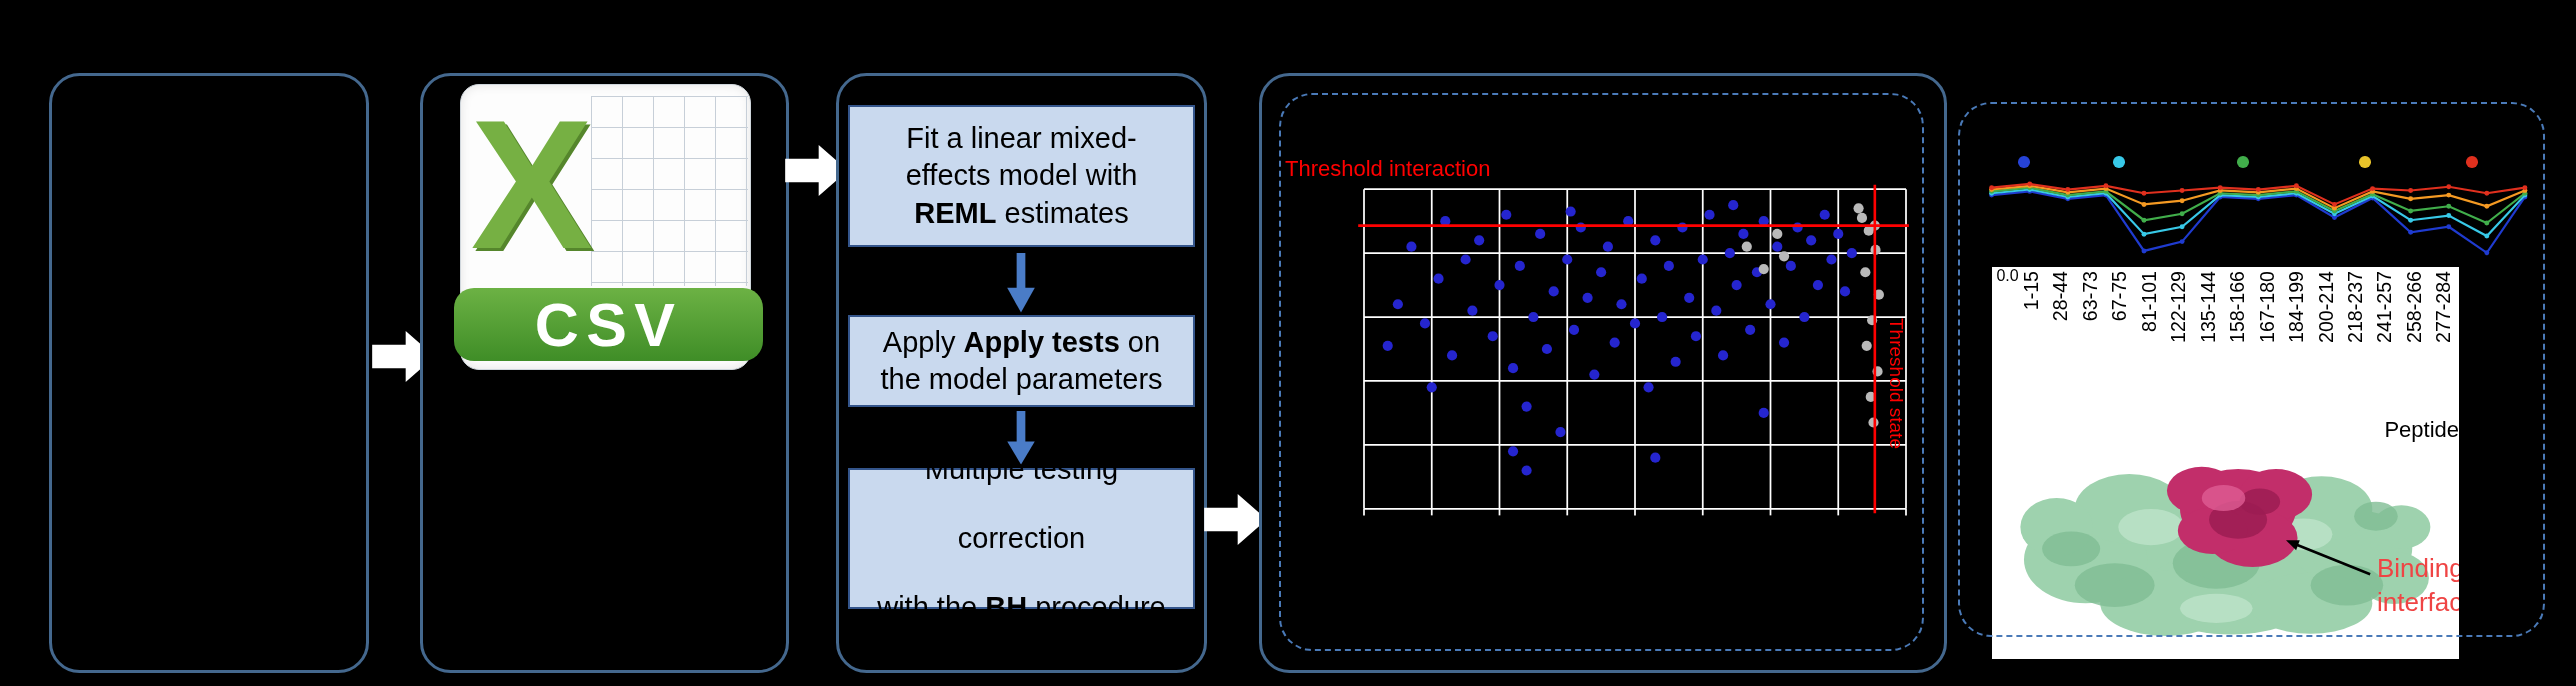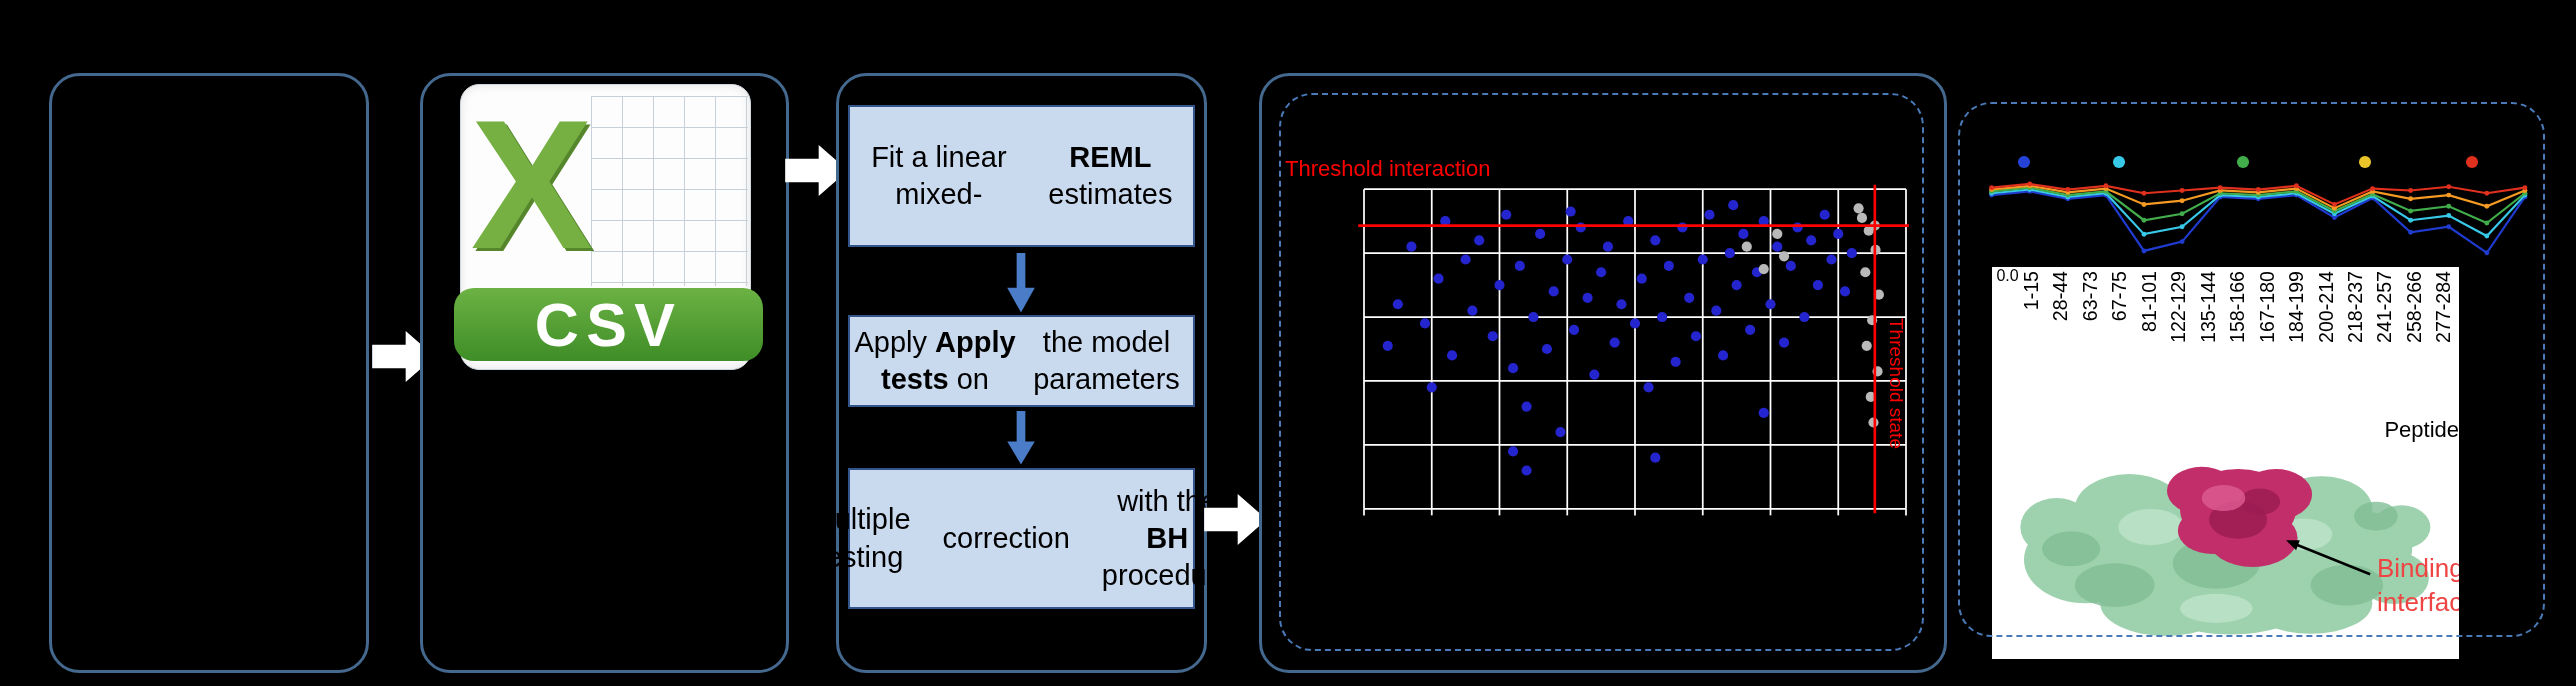--- a/index.html
+++ b/index.html
@@ -24,21 +24,21 @@
   #csv-x { position:absolute; left:4.4px; top:5.8px; width:153px; height:189px; display:flex;
            align-items:center; justify-content:center; font-size:183px; font-weight:bold; line-height:1;
            color:#76b043; text-shadow:2.9px 2.9px 0 #55862c; }
   #csv-banner { position:absolute; left:-4.4px; right:-4.4px; bottom:8.7px; height:73px;
                 background:linear-gradient(#6cb244,#3f8d27); border-radius:20px;
                 display:flex; align-items:center; justify-content:center;
                 color:#fff; font-weight:bold; font-size:61px; letter-spacing:7.3px;margin-left:7px; }
 
   
   .pbox { position:absolute; left:848px; width:347px; background:#c9d9ee; border:2.2px solid #34558b;
-          display:flex; flex-direction:row; justify-content:center; align-items:center;
+          display:flex; flex-direction:column; justify-content:center; align-items:center;
           text-align:center; color:#000; font-size:29px; line-height:1.28; }
   #step1 { top:105px; height:142px; }
   #step2 { top:315px; height:92px; }
   #step3 { top:468px; height:141px;gap:32px; }
   .pline b { font-weight:bold; }
 
   
   #scatter-title { position:absolute; left:1285px; top:156px; width:542px; 
                    color:#ff0000; font-size:22px; }
   #scatter-svg { position:absolute; left:1364px; top:189px; overflow:visible; }
@@ -84,20 +84,21 @@
   </div>
 
   <svg class="blockarrow" style="left:785px; top:145px;" width="63" height="51" viewBox="0 0 86 70">
     <polygon points="0,19 46,19 46,0 86,35 46,70 46,51 0,51" fill="#ffffff"></polygon>
   </svg>
 
   <div id="box3" class="obox" style="left:836px; top:73px; width:371px; height:600px;"></div>
 
   <div id="step1" class="pbox">
     <div class="pline"><span>Fit a linear mixed-</span><b></b><span></span></div>
+    <div class="pline"><span>effects model with</span><b></b><span></span></div>
     <div class="pline"><span></span><b>REML</b><span> estimates</span></div>
   </div>
 
   <svg class="blockarrow" style="left:1007px; top:253px;" width="28" height="61" viewBox="0 0 38 84">
     <rect x="13" y="0" width="12" height="52" fill="#4a7cc7"></rect>
     <polygon points="0,48 38,48 19,82" fill="#4a7cc7"></polygon>
   </svg>
 
   <div id="step2" class="pbox">
     <div class="pline"><span>Apply </span><b>Apply tests</b><span> on</span></div>

